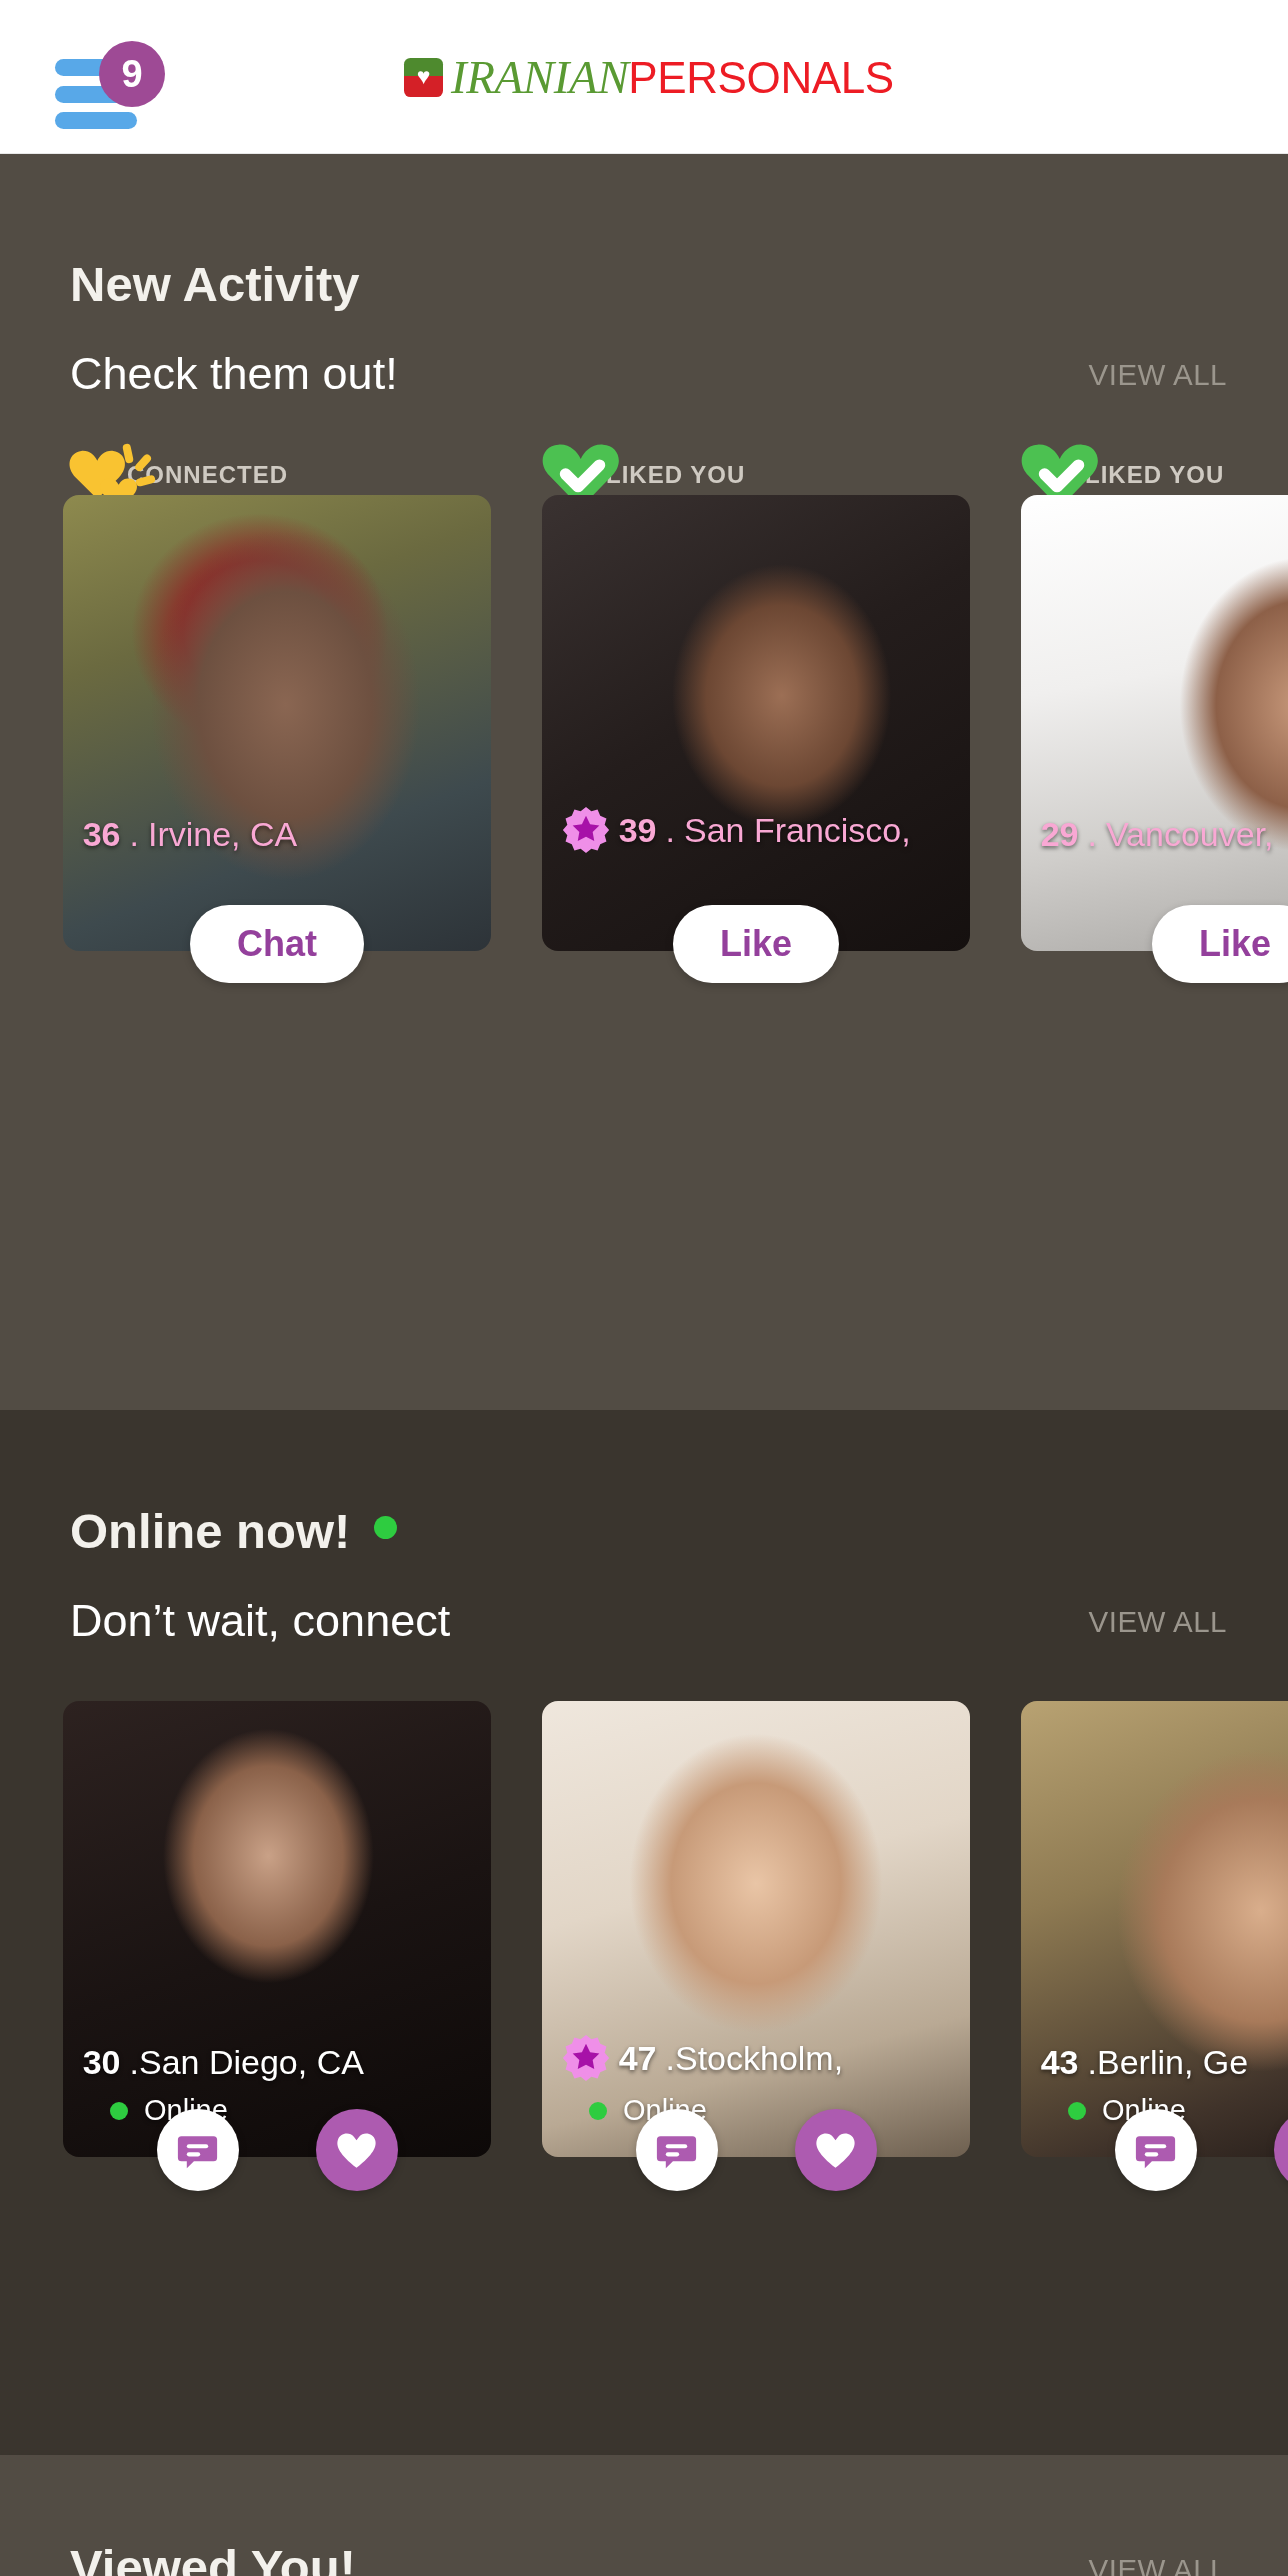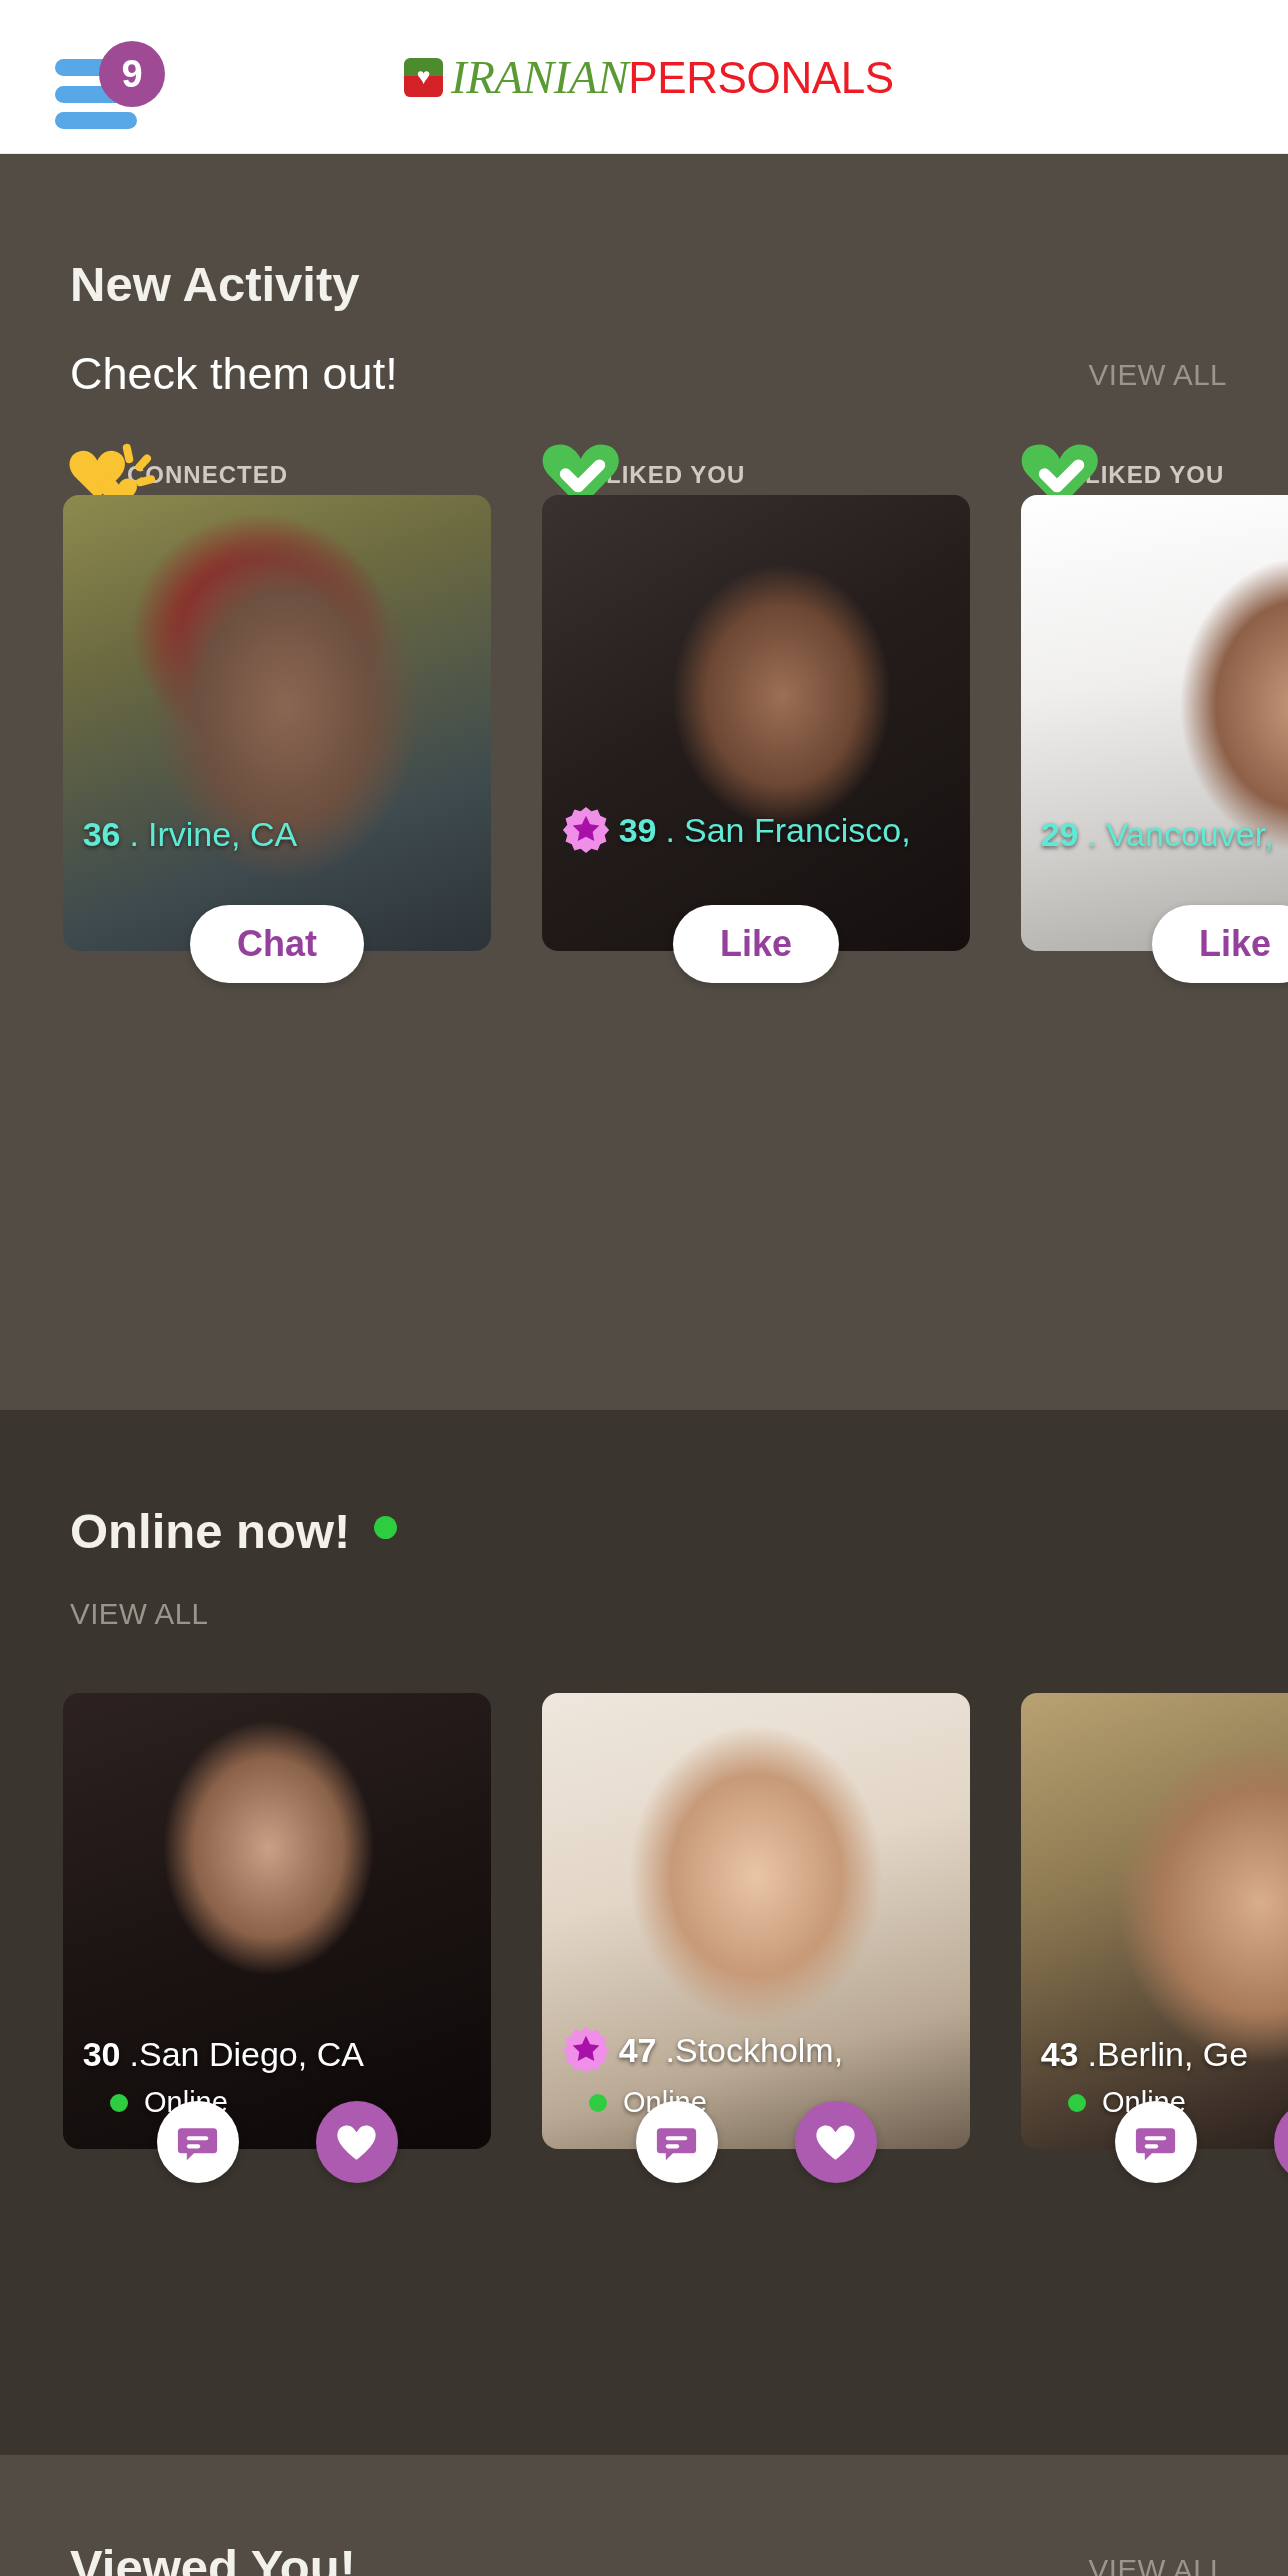--- a/index.html
+++ b/index.html
@@ -168,21 +168,21 @@
     border-radius: 16px;
     overflow: hidden;
   }
   .na-info {
     position: absolute;
     left: 0; right: 0;
     bottom: 97px;
     display: flex;
     align-items: center;
     padding-left: 19.7px;
-    color: #5eead4;
+    color: #f9a8d4;
     font-size: 34px;
     white-space: nowrap;
     text-shadow: 0 1.8px 4.5px rgba(0,0,0,.55);
   }
   .na-info .age { font-weight: bold; margin-right: 9px; }
   .na-info .dotsep { margin-right: 9px; }
   .na-btn {
     position: absolute;
     left: 50%;
     transform: translateX(-50%);
@@ -386,20 +386,21 @@
 </div>
 
 <div class="section sec-online">
 
   <div>
     <span class="sec-title">Online now!</span>
     <span class="online-dot-title"></span>
   </div>
 
   <div class="subrow">
+    <div class="sec-sub">Don’t wait, connect</div>
     <div class="view-all">VIEW ALL</div>
   </div>
 
   <div class="card-row">
 
     <div class="on-card">
       <div class="on-photo">
         <div class="ph p4"></div>
         <div class="on-info">
           <span class="age">30</span>

